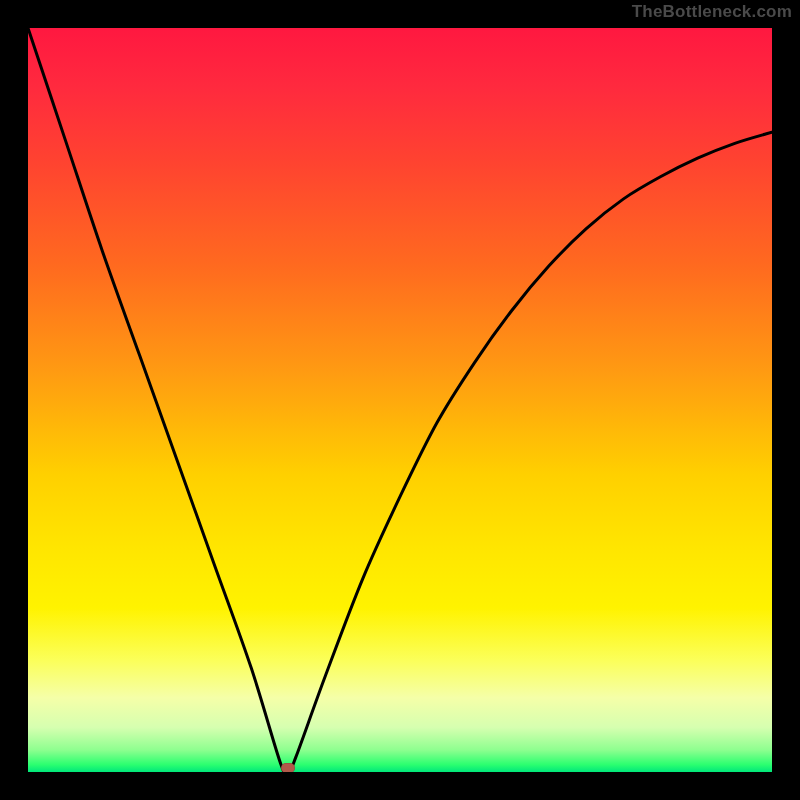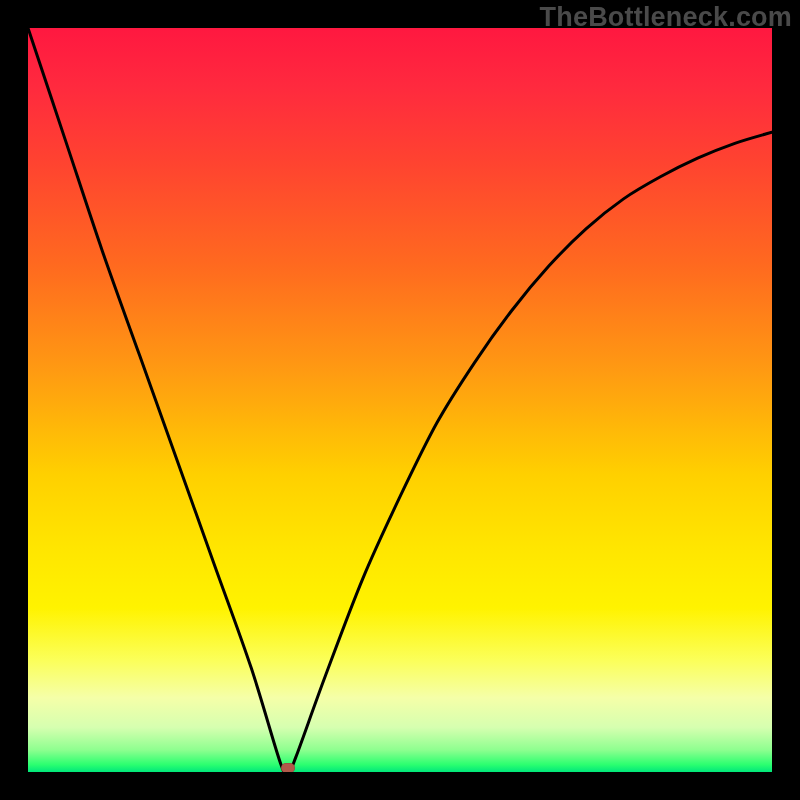--- a/index.html
+++ b/index.html
@@ -15,21 +15,21 @@
     position: relative;
     width: 800px;
     height: 800px;
     background: #000;
   }
   .watermark {
     position: absolute;
     top: 2px;
     right: 8px;
     color: #4a4a4a;
-    font-size: 27px;
+    font-size: 17px;
     font-weight: 600;
     letter-spacing: 0.2px;
     user-select: none;
   }
   .plot-area {
     position: absolute;
     left: 28px;
     top: 28px;
     width: 744px;
     height: 744px;

